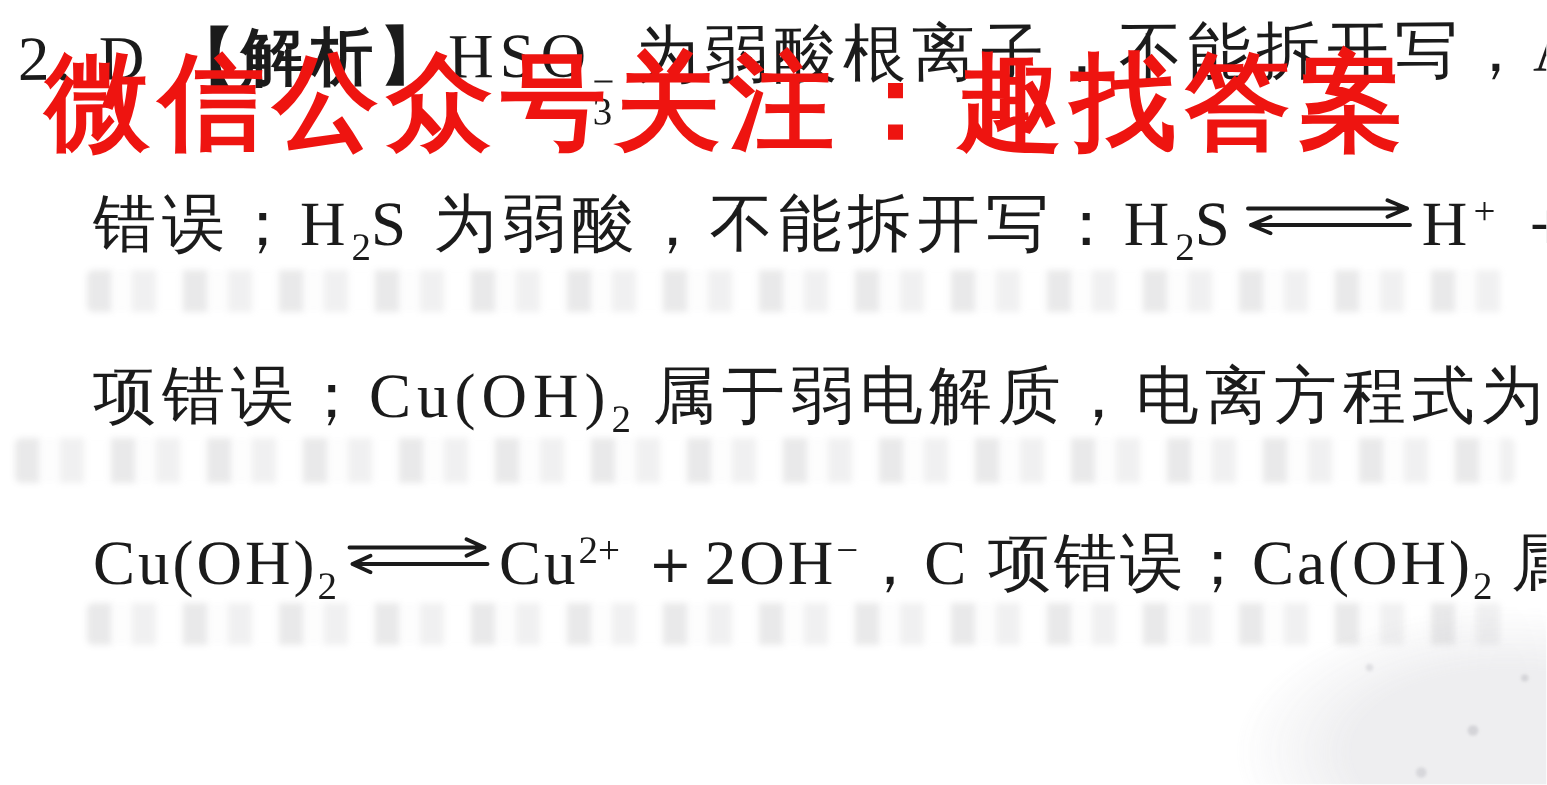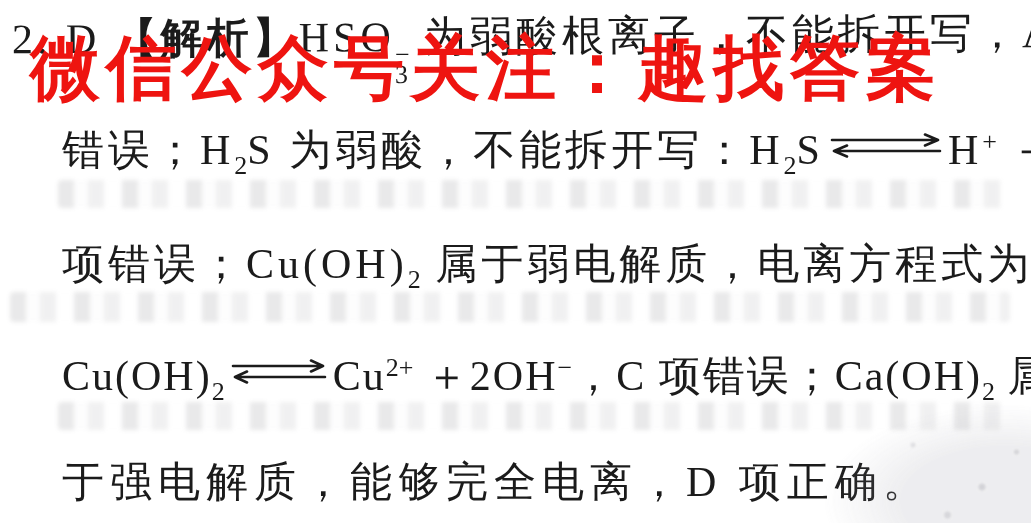--- a/index.html
+++ b/index.html
@@ -127,19 +127,16 @@
   <div class="smudge smudge-2"></div>
 
   <div class="line line-4">
     <span>Cu(OH)</span><sub class="sb">2</sub><span class="eq-arrow"><svg width="96" height="26" viewBox="0 0 96 26" xmlns="http://www.w3.org/2000/svg">
           <path d="M2 8 H92 M92 8 L80 2.5 M92 8 L80 13.5 M94 19 H4 M4 19 L16 13.5 M4 19 L16 24.5" stroke="#1b1b1b" stroke-width="2.6" fill="none" stroke-linecap="round"></path>
         </svg></span><span>Cu</span><sup class="sp">2+</sup><span> ＋2OH</span><sup class="sp">−</sup><span>，C 项错误；Ca(OH)</span><sub class="sb">2</sub><span> 属</span>
   </div>
 
   <div class="smudge smudge-3"></div>
 
-  <div class="line line-5">
-    <span>于强电解质，能够完全电离，D 项正确。</span>
-  </div>
 
   <div class="corner-speckle"></div>
 
 </div>
 
 </body></html>

